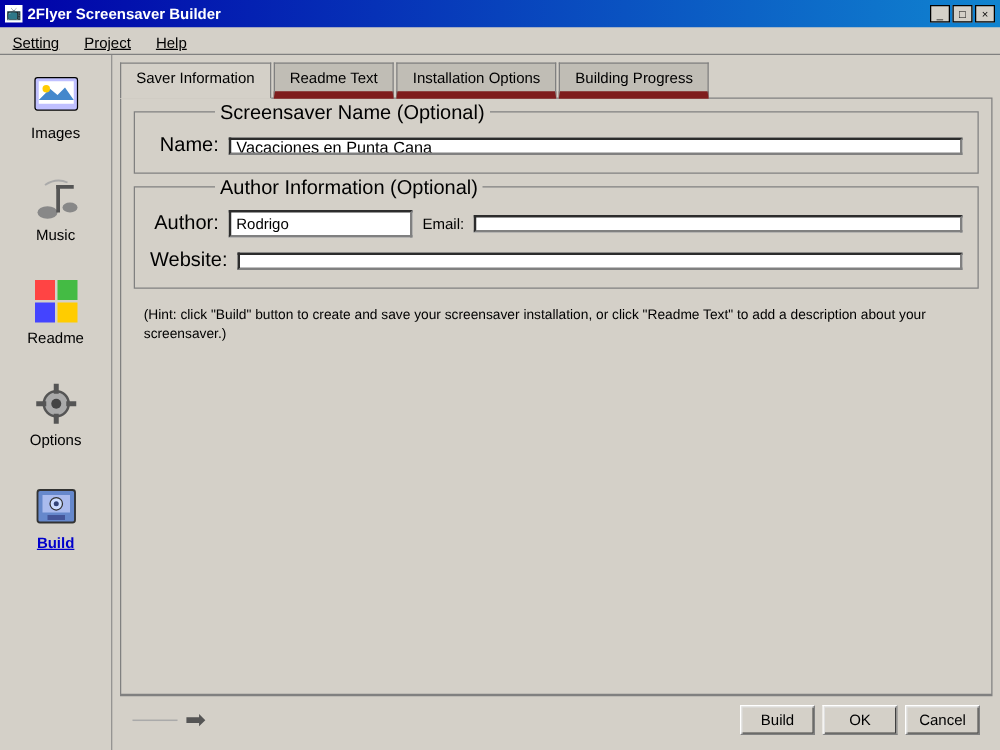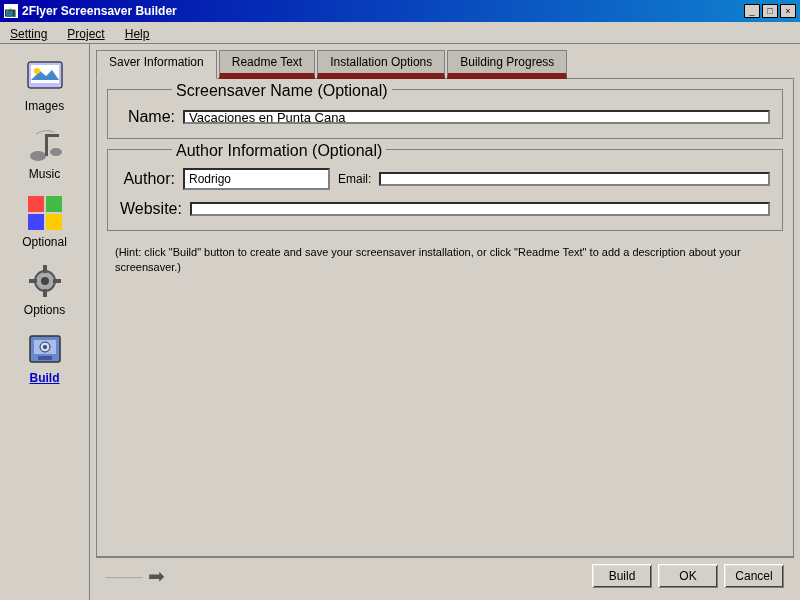--- a/index.html
+++ b/index.html
@@ -82,21 +82,21 @@
 
     
     .sidebar {
       width: 90px;
       background: #d4d0c8;
       border-right: 1px solid #808080;
       display: flex;
       flex-direction: column;
       align-items: center;
       padding-top: 8px;
-      gap: 2px;
+      gap: 16px;
     }
     .sidebar-item {
       display: flex;
       flex-direction: column;
       align-items: center;
       padding: 4px;
       cursor: pointer;
       width: 80px;
       border: 1px solid transparent;
     }
@@ -327,21 +327,21 @@
     </div>
     <div class="sidebar-item">
       <div class="sidebar-icon">
         <svg width="38" height="38" viewBox="0 0 38 38">
           <rect x="2" y="2" width="16" height="16" fill="#ff4444"></rect>
           <rect x="20" y="2" width="16" height="16" fill="#44bb44"></rect>
           <rect x="2" y="20" width="16" height="16" fill="#4444ff"></rect>
           <rect x="20" y="20" width="16" height="16" fill="#ffcc00"></rect>
         </svg>
       </div>
-      <span class="sidebar-label">Optional</span>
+      <span class="sidebar-label">Readme</span>
     </div>
     <div class="sidebar-item">
       <div class="sidebar-icon">
         <svg width="38" height="38" viewBox="0 0 38 38">
           <circle cx="19" cy="19" r="10" fill="#aaa" stroke="#555" stroke-width="2"></circle>
           <circle cx="19" cy="19" r="4" fill="#444"></circle>
           <rect x="17" y="3" width="4" height="8" fill="#555"></rect>
           <rect x="17" y="27" width="4" height="8" fill="#555"></rect>
           <rect x="3" y="17" width="8" height="4" fill="#555"></rect>
           <rect x="27" y="17" width="8" height="4" fill="#555"></rect>

